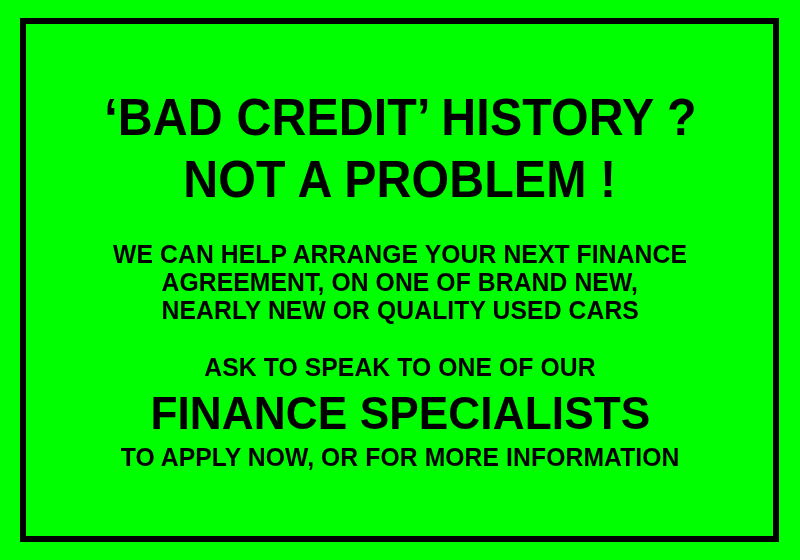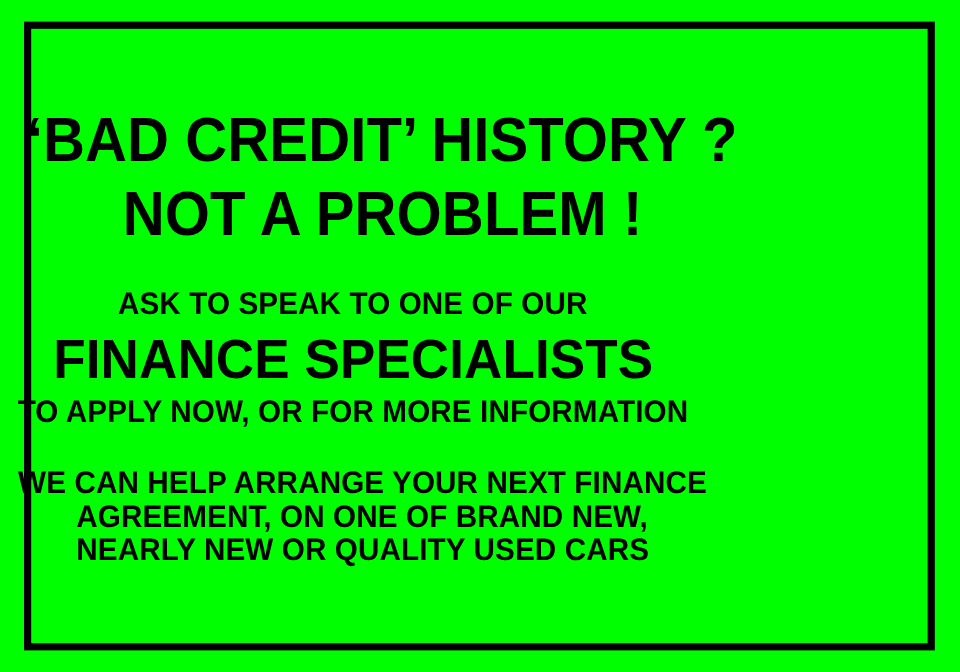--- a/index.html
+++ b/index.html
@@ -35,21 +35,21 @@
   }
 
   #poster-content {
     position: absolute;
     left: 0;
     top: 0;
     width: 800px;
     height: 444px;
     display: flex;
     flex-direction: column;
-    align-items: flex-start;
+    align-items: center;
     text-align: center;
     color: #000000;
   }
 
   .line {
     display: block;
     white-space: nowrap;
     font-weight: bold;
     color: #000000;
     letter-spacing: 0.1px;
@@ -124,26 +124,26 @@
 
   <div id="poster-frame"></div>
 
   <div id="poster-content">
 
     <div id="headline">
       <span class="line headline-line">‘BAD CREDIT’ HISTORY ?</span>
       <span class="line headline-line">NOT A PROBLEM !</span>
     </div>
 
+    <div id="body-block">
+      <span class="line body-line">WE CAN HELP ARRANGE YOUR NEXT FINANCE</span>
+      <span class="line body-line">AGREEMENT, ON ONE OF BRAND NEW,</span>
+      <span class="line body-line">NEARLY NEW OR QUALITY USED CARS</span>
+    </div>
+
     <div id="cta-block">
       <span class="line cta-lead">ASK TO SPEAK TO ONE OF OUR</span>
       <span class="line cta-emphasis">FINANCE SPECIALISTS</span>
       <span class="line cta-tail">TO APPLY NOW, OR FOR MORE INFORMATION</span>
     </div>
 
-    <div id="body-block">
-      <span class="line body-line">WE CAN HELP ARRANGE YOUR NEXT FINANCE</span>
-      <span class="line body-line">AGREEMENT, ON ONE OF BRAND NEW,</span>
-      <span class="line body-line">NEARLY NEW OR QUALITY USED CARS</span>
-    </div>
-
   </div>
 </div>
 
 </body></html>

